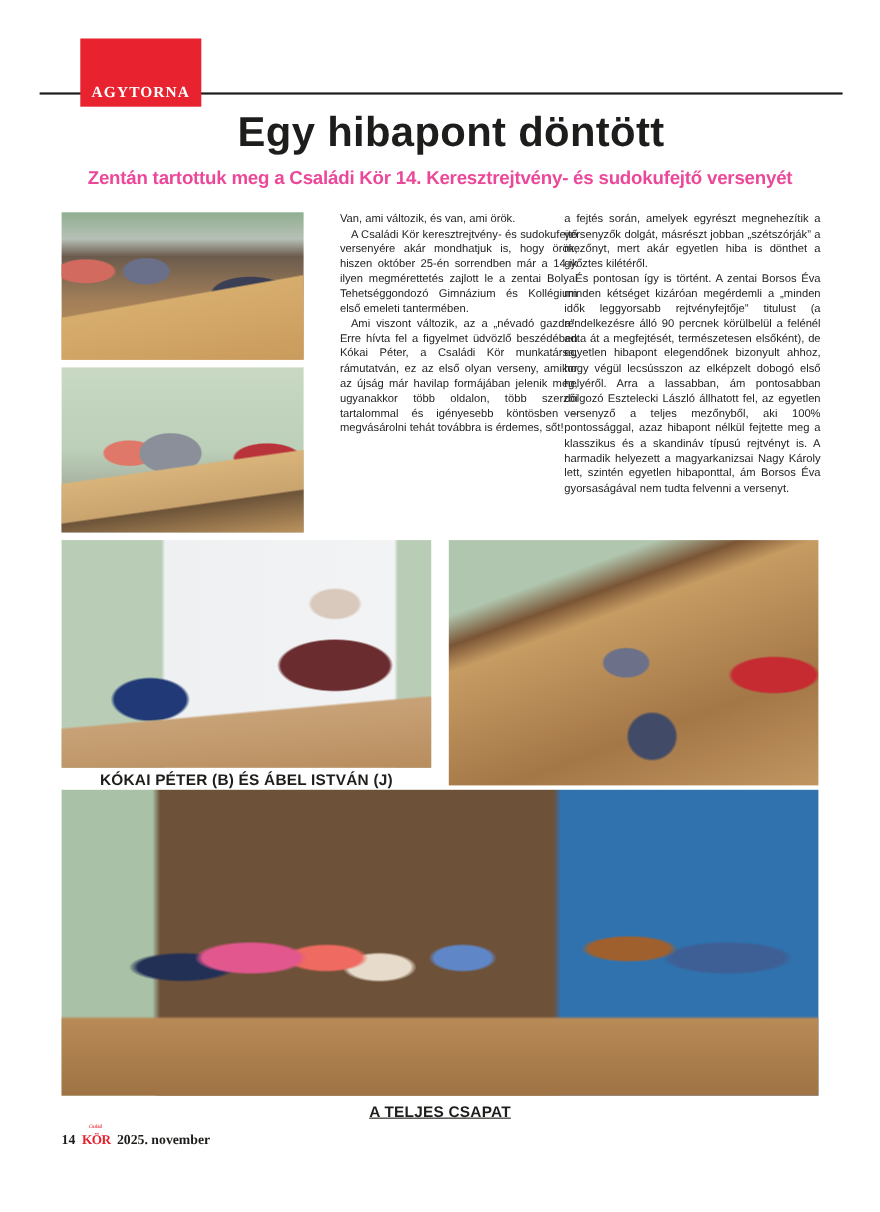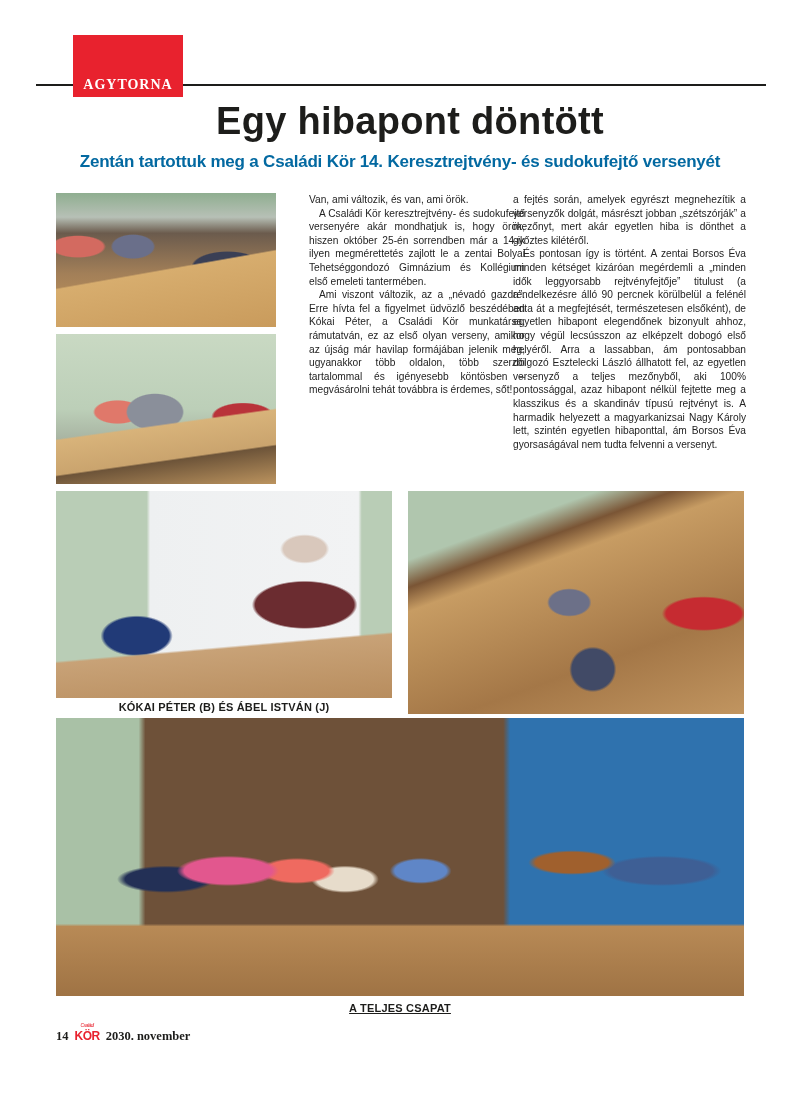--- a/index.html
+++ b/index.html
@@ -7,21 +7,21 @@
   body { position: relative; font-family: "Liberation Sans", sans-serif; color: #1d1d1b; }
 
   .rule { position: absolute; left: 36px; top: 84px; width: 730px; height: 2px; background: #1d1d1b; }
   .rubric { position: absolute; left: 73px; top: 35px; width: 110px; height: 62px; background: #e8222e; }
   .rubric span { position: absolute; left: 0; right: 0; bottom: 4px; text-align: center;
     font-family: "Liberation Serif", serif; font-weight: bold; color: #fff; font-size: 14px; letter-spacing: 1px; }
 
   .title { position: absolute; left: 0; right: 0; top: 100px; text-align: center;
     font-family: "Liberation Sans", sans-serif; font-weight: bold; font-size: 38px; color: #1d1d1b; letter-spacing: 0.3px; padding-left: 20px; }
   .subtitle { position: absolute; left: 40px; right: 40px; top: 152px; text-align: center;
-    font-weight: bold; font-size: 17px; color: #0369a1; white-space: nowrap; letter-spacing: -0.2px; }
+    font-weight: bold; font-size: 17px; color: #ec4899; white-space: nowrap; letter-spacing: -0.2px; }
 
   .col { position: absolute; font-size: 10.2px; line-height: 13.6px; text-align: justify; color: #232323; }
   .col p { text-indent: 10px; }
   .col p.first { text-indent: 0; }
   .col1 { left: 293px; top: 193px; width: 216px; margin-left: 16px; }
   .col2 { left: 513px; top: 193px; width: 233px; }
 
   .photo { position: absolute; overflow: hidden; }
   .p1 { left: 56px; top: 193px; width: 220px; height: 134px;
     background:
@@ -56,26 +56,26 @@
       linear-gradient(180deg, transparent 74%, #b88a56 75%, #9f7344 100%),
       radial-gradient(ellipse at 25% 55%, #e2578e 0 6%, transparent 7%),
       radial-gradient(ellipse at 35% 55%, #ef6a60 0 5%, transparent 6%),
       radial-gradient(ellipse at 42% 58%, #e7dccb 0 5%, transparent 6%),
       radial-gradient(ellipse at 53% 55%, #5f86c7 0 5%, transparent 6%),
       radial-gradient(ellipse at 75% 52%, #a0602d 0 5%, transparent 6%),
       radial-gradient(ellipse at 88% 55%, #3e5f95 0 6%, transparent 7%),
       radial-gradient(ellipse at 16% 58%, #233056 0 5%, transparent 6%),
       linear-gradient(90deg, #a9c1a6 0%, #a9c1a6 12%, #6e5139 13%, #6e5139 65%, #2f72ae 66%, #2f72ae 100%); }
 
-  .caption { position: absolute; font-weight: bold; font-size: 11px; color: #1d1d1b; text-align: center; letter-spacing: 0.2px; }
+  .caption { position: absolute; font-weight: bold; font-size: 14px; color: #1d1d1b; text-align: center; letter-spacing: 0.2px; }
   .cap1 { left: 56px; top: 701px; width: 336px; }
   .cap2 { left: 56px; top: 1002px; width: 688px; text-decoration: underline; }
 
   .folio { position: absolute; left: 56px; top: 1029px; font-family: "Liberation Serif", serif; font-weight: bold; font-size: 12.5px; color: #1d1d1b; display: flex; align-items: baseline; gap: 6px; justify-content: flex-end; }
-  .folio .logo { position: relative; color: #e8222e; font-family: Liberation Sans, sans-serif; font-weight: bold; font-size: 12px; letter-spacing: -0.5px; }
+  .folio .logo { position: relative; color: #e8222e; font-family: Liberation Serif, serif; font-weight: bold; font-size: 12px; letter-spacing: -0.5px; }
   .folio .logo small { position: absolute; left: 6px; top: -7px; font-size: 5px; font-style: italic; color: #e8222e; font-weight: normal; }
 </style>
 </head>
 <body>
 
 <div class="rule"></div>
 <div class="rubric">
   <span>AGYTORNA</span>
 </div>
 
@@ -102,14 +102,14 @@
 
 <div class="photo p5"></div>
 <div class="caption cap2">A TELJES CSAPAT</div>
 
 <div class="folio">
   <span>14</span>
   <span class="logo">
     <small>Családi</small>
     <span>KÖR</span>
   </span>
-  <span>2030. november</span>
+  <span>2025. november</span>
 </div>
 
 </body></html>

